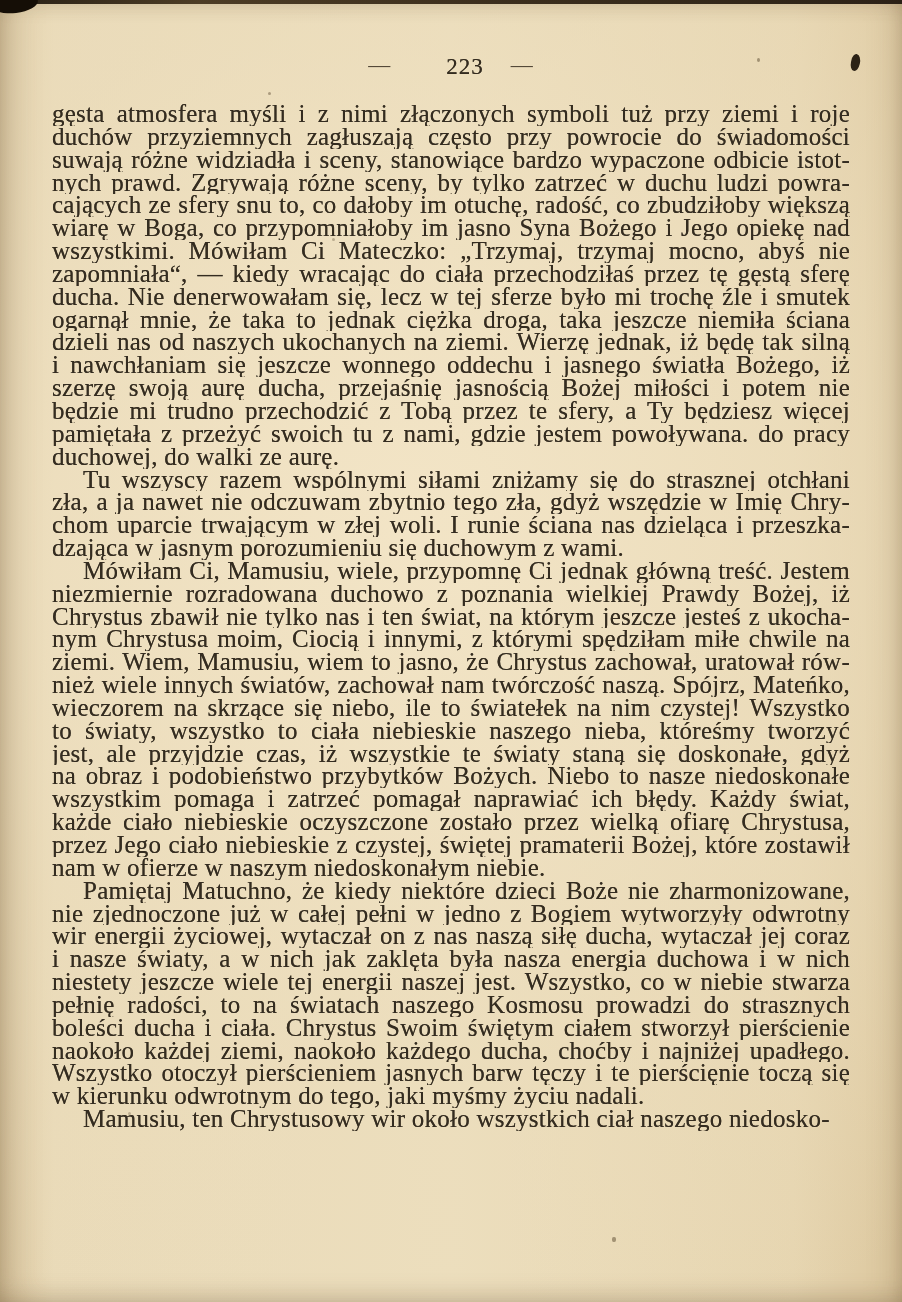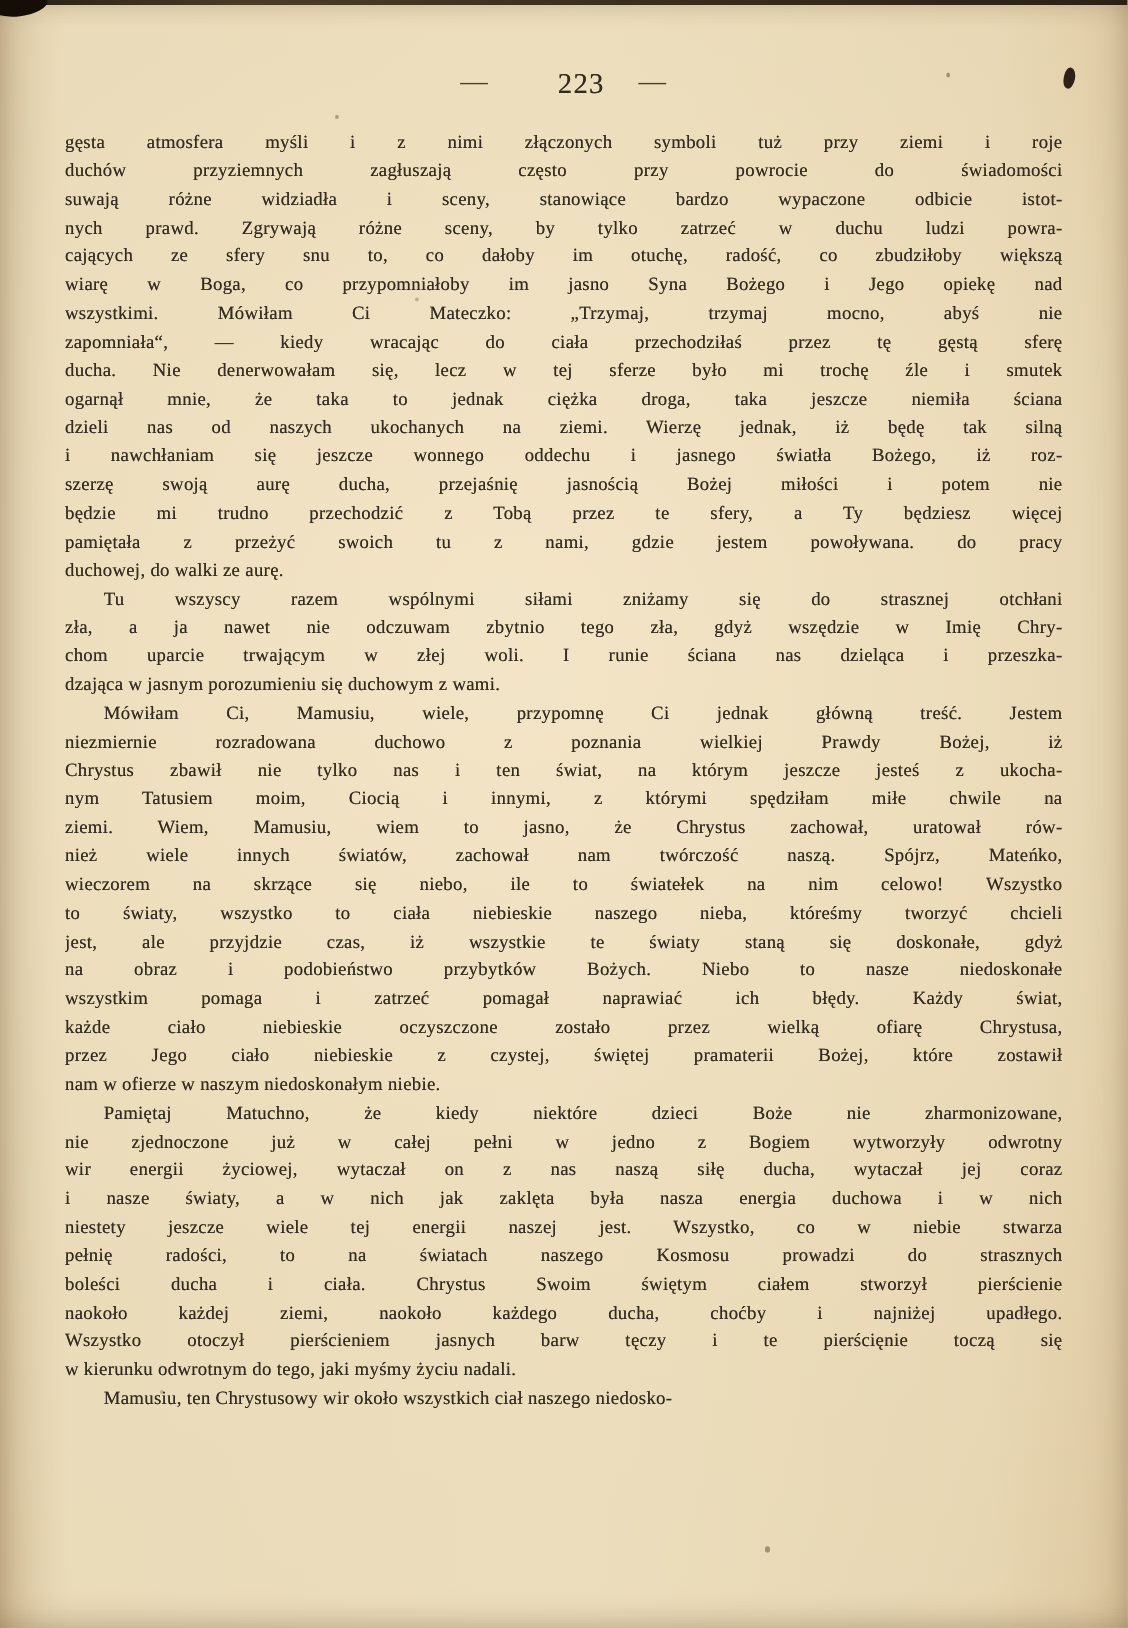--- a/index.html
+++ b/index.html
@@ -40,21 +40,21 @@
     font-size: 23px;
     color: #332b1f;
     text-shadow: 0 0 0.5px rgba(51,43,31,0.7);
     margin-left: 28px;
   }
   .text-block {
     position: absolute;
     top: 103px; left: 52px;
     width: 798px;
     color: #342c20;
-    font-size: 15px;
+    font-size: 25px;
     line-height: 22.85px;
     letter-spacing: 0.25px;
     text-shadow: 0 0 0.45px rgba(52,44,32,0.75);
   }
   .line {
     text-align: justify;
     text-align-last: justify;
     height: 22.85px;
     overflow: hidden;
     white-space: normal;
@@ -119,24 +119,24 @@
       <div class="line">będzie mi trudno przechodzić z Tobą przez te sfery,  a Ty będziesz  więcej</div>
       <div class="line">pamiętała z przeżyć swoich tu z nami, gdzie  jestem  powoływana. do  pracy</div>
       <div class="line last">duchowej, do walki ze aurę.</div>
       <div class="line indent">Tu wszyscy razem wspólnymi siłami  zniżamy  się  do  strasznej otchłani</div>
       <div class="line">zła, a ja nawet nie odczuwam  zbytnio  tego zła,  gdyż wszędzie w Imię Chry-</div>
       <div class="line">chom uparcie trwającym w złej woli.  I runie ściana nas dzieląca i przeszka-</div>
       <div class="line last">dzająca w jasnym porozumieniu się duchowym z wami.</div>
       <div class="line indent">Mówiłam Ci, Mamusiu, wiele, przypomnę Ci jednak główną treść. Jestem</div>
       <div class="line">niezmiernie  rozradowana  duchowo  z  poznania  wielkiej  Prawdy  Bożej,  iż</div>
       <div class="line">Chrystus zbawił nie tylko nas i ten świat, na którym jeszcze jesteś z ukocha-</div>
-      <div class="line">nym  Tatusiem  moim,  Ciocią  i  innymi,  z  którymi  spędziłam  miłe  chwile  na</div>
+      <div class="line">nym  Chrystusa  moim,  Ciocią  i  innymi,  z  którymi  spędziłam  miłe  chwile  na</div>
       <div class="line">ziemi.  Wiem, Mamusiu, wiem to jasno,  że Chrystus zachował, uratował rów-</div>
       <div class="line">nież wiele innych światów, zachował nam twórczość naszą.  Spójrz,  Mateńko,</div>
-      <div class="line">wieczorem na skrząсe się niebo, ile to światełek na nim celowo!  Wszystko</div>
+      <div class="line">wieczorem na skrząсe się niebo, ile to światełek na nim czystej!  Wszystko</div>
       <div class="line">to światy, wszystko to ciała niebieskie naszego nieba, któreśmy tworzyć chcieli</div>
       <div class="line">jest, ale przyjdzie czas, iż  wszystkie te  światy  staną  się  doskonałe,  gdyż</div>
       <div class="line">na obraz i podobieństwo przybytków Bożych.  Niebo to nasze niedoskonałe</div>
       <div class="line">wszystkim pomaga i zatrzeć pomagał  naprawiać ich  błędy.  Każdy świat,</div>
       <div class="line">każde ciało niebieskie oczyszczone zostało przez wielką ofiarę Chrystusa,</div>
       <div class="line">przez Jego ciało niebieskie z czystej, świętej pramaterii Bożej, które zostawił</div>
       <div class="line last">nam w ofierze w naszym niedoskonałym niebie.</div>
       <div class="line indent">Pamiętaj Matuchno, że kiedy niektóre dzieci Boże nie zharmonizowane,</div>
       <div class="line">nie zjednoczone już w całej pełni w jedno z Bogiem wytworzyły odwrotny</div>
       <div class="line">wir energii życiowej, wytaczał on z nas naszą siłę ducha, wytaczał jej coraz</div>

